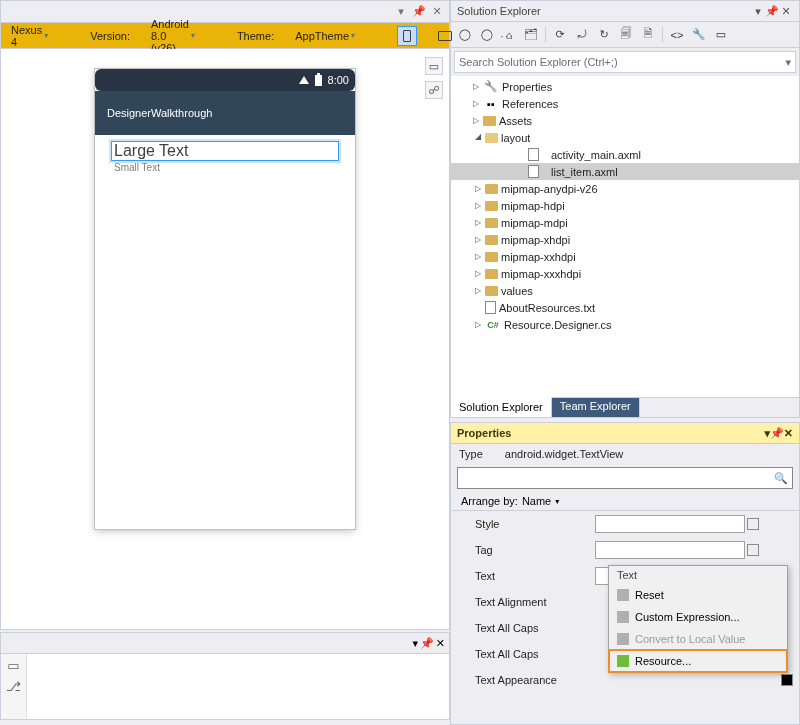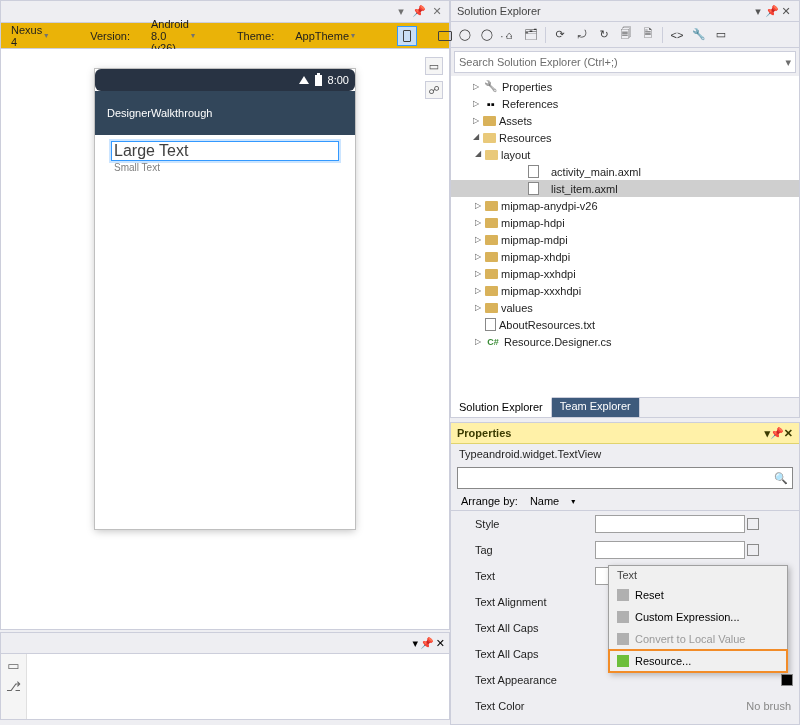--- a/index.html
+++ b/index.html
@@ -72,21 +72,21 @@
   .se-tab.active{ background:#fff; border-top:2px solid #fff; margin-top:-1px;}
   .se-tab.inactive{ background:#3e5a7c; color:#fff;}
 
   
   .prop-panel{ border:1px solid #cccedb; margin-top:4px; flex:1; background:#eeeef2; display:flex; flex-direction:column; position:relative;}
   .prop-title{ height:21px; background:#fff1a8; border-bottom:1px solid #e0d36e; display:flex; align-items:center; padding:0 6px; font-weight:600; color:#3b3b00;}
   .prop-title .spacer{flex:1;}
   .prop-sub{ height:20px; padding:0 8px; display:flex; align-items:center; background:#eeeef2; color:#1e1e1e;}
   .prop-search{ height:22px; margin:3px 6px; border:1px solid #888; background:#fff; display:flex; align-items:center; padding:0 4px;}
   .prop-search .sp{flex:1;}
-  .prop-arrange{ padding:3px 10px; display:flex; align-items:center; gap:12px;}
+  .prop-arrange{ padding:3px 10px; display:flex; align-items:center; gap:4px;}
   .prop-scroll{ flex:1; background:#eeeef2; overflow:hidden; border-top:1px solid #cccedb;}
   .prop-row{ height:26px; display:flex; align-items:center; padding-left:24px;}
   .prop-row .pl{ width:120px; color:#1e1e1e;}
   .pv-input{ flex:1; max-width:150px; height:18px; border:1px solid #a0a0a0; background:#fff; margin-right:2px;}
   .pv-sq{ width:12px;height:12px; border:1px solid #8a8a8a; margin-right:6px;}
   .pv-sq.filled{ background:#000;}
   .pv-sq.orange-ring{ outline:2px solid #f28c28; outline-offset:1px; background:#000;}
 
   
   .popup{ position:absolute; right:12px; top:565px; width:180px; background:#f0f0f0; border:1px solid #a0a0a0; box-shadow:2px 2px 6px rgba(0,0,0,.25); z-index:50;}
@@ -211,25 +211,20 @@
         <div class="tree-row indent-1">
             <span class="tw closed"></span>
             <span class="ic">▪▪</span>
             <span class="lbl">References</span>
           </div>
         <div class="tree-row indent-1">
             <span class="tw closed"></span>
             <span class="ic folder"></span>
             <span class="lbl">Assets</span>
           </div>
-        <div class="tree-row indent-1">
-            <span class="tw open"></span>
-            <span class="ic folder open"></span>
-            <span class="lbl">Resources</span>
-          </div>
         <div class="tree-row indent-2">
             <span class="tw open"></span>
             <span class="ic folder open"></span>
             <span class="lbl">layout</span>
           </div>
         <div class="tree-row indent-3">
             <span class="tw none"></span>
             <span class="ic file"></span>
             <span class="lbl">activity_main.axml</span>
           </div>
@@ -292,21 +287,21 @@
 
     <div class="prop-panel">
       <div class="prop-title">
         <span>Properties</span>
         <span class="spacer"></span>
         <span class="dd">▾</span>
         <span class="pin">📌</span>
         <span class="xg">✕</span>
       </div>
       <div class="prop-sub">
-        <span style="margin-right:0">Type</span>
+        <span style="margin-right:22px">Type</span>
         <span>android.widget.TextView</span>
       </div>
       <div class="prop-search">
         <span class="sp"></span>
         <span>🔍</span>
       </div>
       <div class="prop-arrange">
         <span>Arrange by:</span>
         <span>Name</span>
         <span style="font-size:8px;">▾</span>
@@ -333,24 +328,20 @@
         <div class="prop-row">
             <span class="pl">Text All Caps</span>
           </div>
         <div class="prop-row">
             <span class="pl">Text All Caps</span>
           </div>
         <div class="prop-row">
             <span class="pl">Text Appearance</span>
             <span style="flex:1"></span>
             <span class="pv-sq filled"></span>
-          </div>
-        <div class="prop-row">
-            <span class="pl">Text Color</span>
-            <span style="flex:1;text-align:right;color:#888;padding-right:8px">No brush</span>
           </div>
       </div>
     </div>
   </div>
 </div>
 
 <div class="popup">
   <div class="popup-title">Text</div>
   <div class="popup-item">
       <span class="box"></span>

